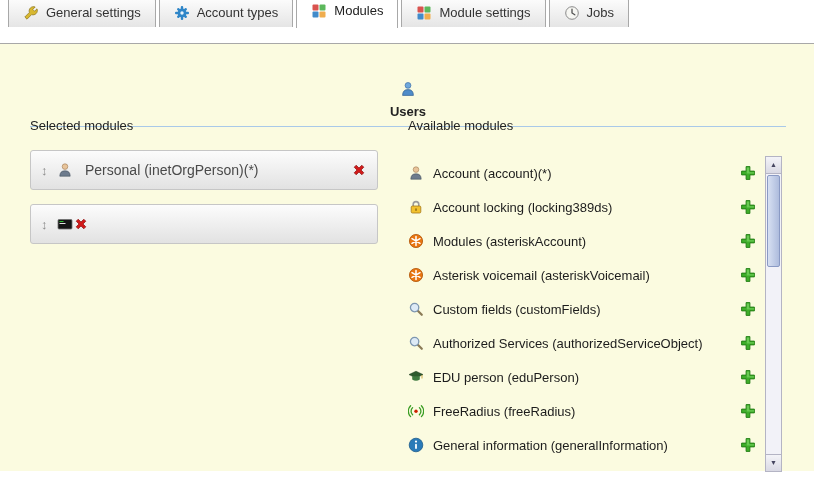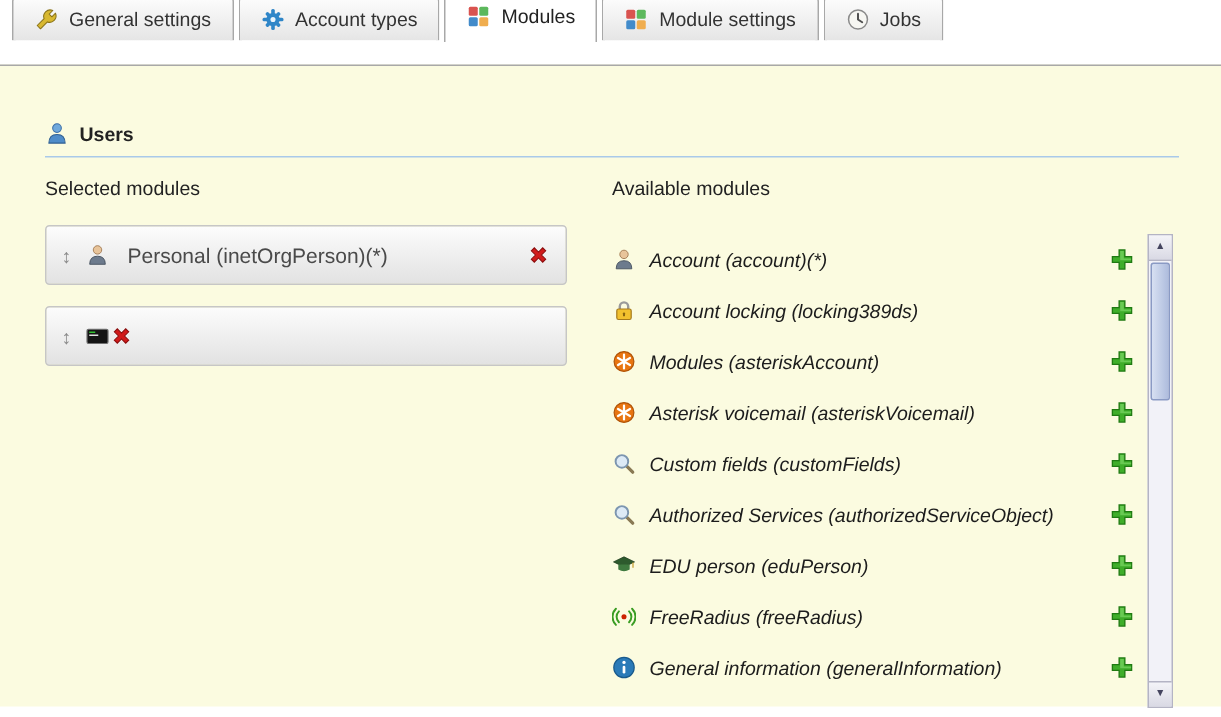--- a/index.html
+++ b/index.html
@@ -12,37 +12,37 @@
          background:linear-gradient(#fdfdfd,#e5e5e5); border:1px solid #a8a8a8; border-bottom:none;
          border-radius:4px 4px 0 0; margin-bottom:1px; font-size:13px; color:#333; cursor:pointer; white-space:nowrap; }
   .tab.active { height:35px; background:#ffffff; margin-bottom:0; color:#222; }
   .tab-label { line-height:1; }
 
   
   .content { position:absolute; left:0; top:43px; width:814px; height:427px;
              background:#fbfbe0; border-top:1px solid #a8a8a8; box-sizing:content-box; }
 
   .section-header { position:absolute; left:30px; right:28px; top:37px; display:flex; align-items:center; gap:7px;
-                    padding-bottom:7px; border-bottom:1px solid #a9c9e9; }
+                    padding-bottom:7px; border-bottom:1px solid #a9c9e9;flex-direction:column; }
   .section-title { font-size:13px; font-weight:bold; color:#222; }
 
   .col-heading { position:absolute; top:74px; font-size:13px; color:#222; }
   .sel-heading { left:30px; }
   .avail-heading { left:408px; }
 
   
   .sel-list { position:absolute; left:30px; top:106px; width:348px; }
   .sel-item { display:flex; align-items:center; height:40px; box-sizing:border-box; margin-bottom:14px;
               background:linear-gradient(#fcfcfc,#e2e2e2); border:1px solid #c6c6c6; border-radius:3px;
               padding:0 10px; cursor:move; }
   .drag { color:#8a8a8a; font-size:13px; width:16px; cursor:grab; }
   .sel-label { flex:1; margin-left:12px; font-size:14px; color:#4a4a4a; }
 
   
-  .avail-list { position:absolute; left:408px; top:112px; width:348px;font-style:italic; }
+  .avail-list { position:absolute; left:408px; top:112px; width:348px; }
   .avail-row { display:flex; align-items:center; height:34px; }
   .avail-label { flex:1; margin-left:9px; font-size:13px; color:#1c1c1c; }
 
   .icon16 { display:inline-flex; width:16px; height:16px; flex:0 0 16px; }
   .icon16 svg { width:100%; height:100%; display:block; }
   .iconbtn { display:inline-flex; width:16px; height:16px; cursor:pointer; }
 
   
   .scrollbar { position:absolute; right:32px; top:112px; width:17px; height:316px;
                background:#f2f2f8; border:1px solid #b4b4c4; box-sizing:border-box; }

